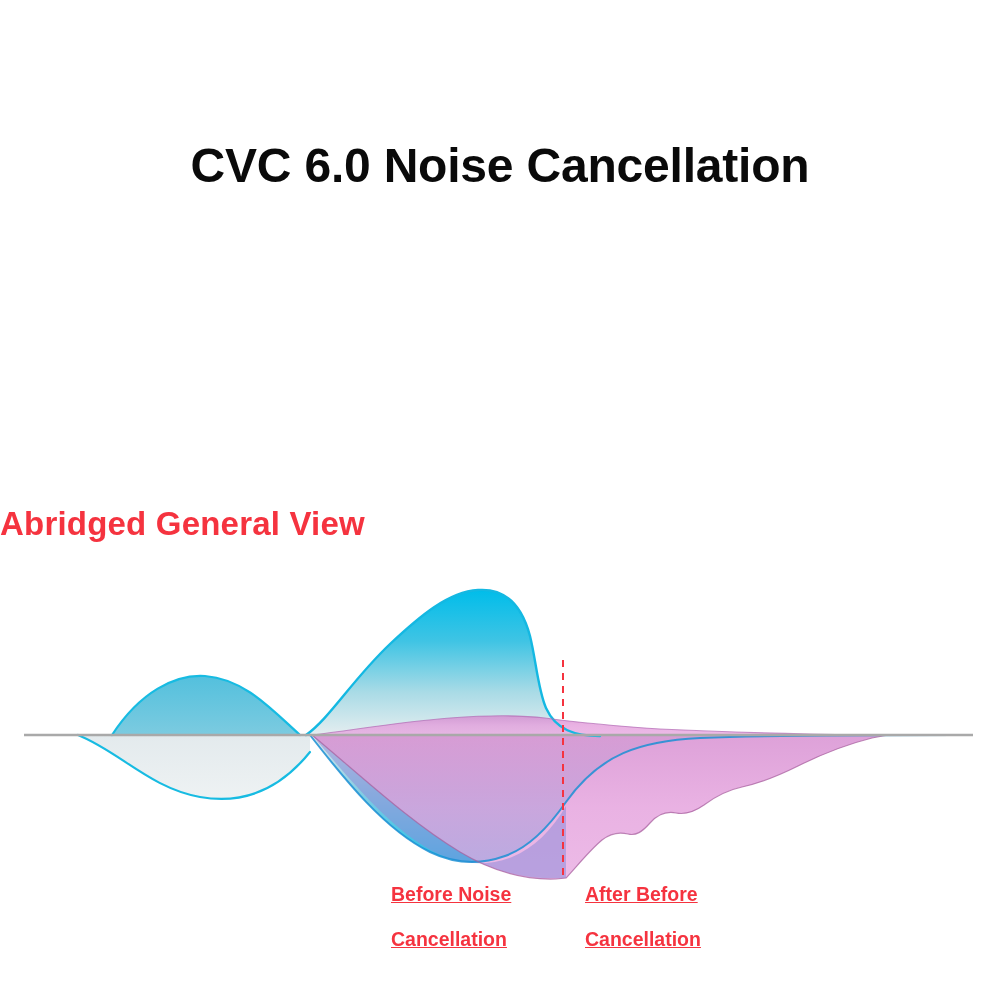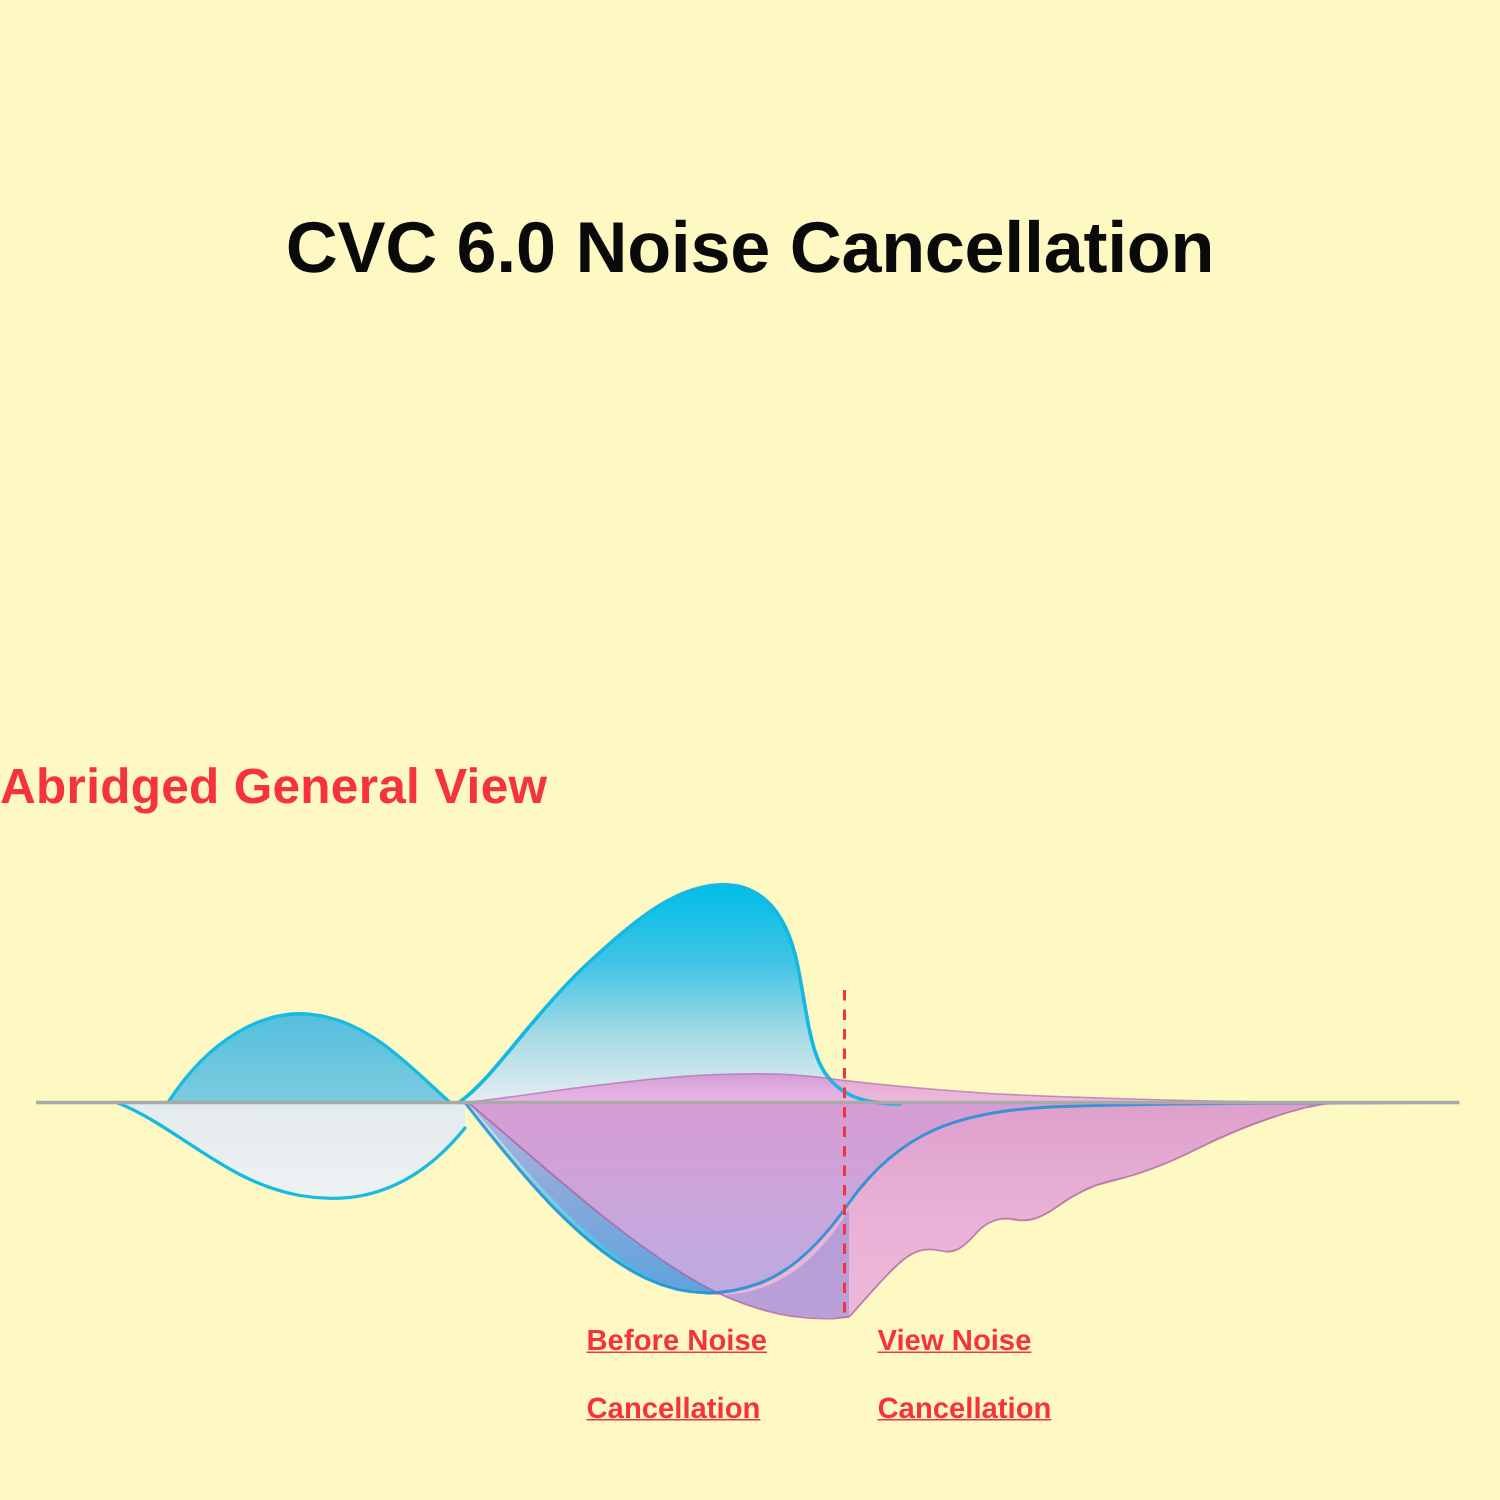--- a/index.html
+++ b/index.html
@@ -13,21 +13,21 @@
     font-family: "Liberation Sans", sans-serif;
     overflow: hidden;
     position: relative;
   }
 
   #page {
     position: absolute;
     left: 0; top: 0;
     width: 1000px;
     height: 1000px;
-    background: #fef9c3;
+    background: #ffffff;
   }
 
   .hero-title {
     position: absolute;
     left: 0;
     top: 108px;
     width: 1000px;
     text-align: center;
     font-size: 48px;
     font-weight: 700;
@@ -179,17 +179,17 @@
 
     <line x1="563" y1="120" x2="563" y2="336" stroke="#f5333f" stroke-width="2" stroke-dasharray="7 6"></line>
   </svg>
 
   <div class="caption caption-before">
     <span class="line">Before Noise</span>
     <span class="line">Cancellation</span>
   </div>
 
   <div class="caption caption-after">
-    <span class="line">View Noise</span>
+    <span class="line">After Before</span>
     <span class="line">Cancellation</span>
   </div>
 
 </div>
 
 </body></html>

